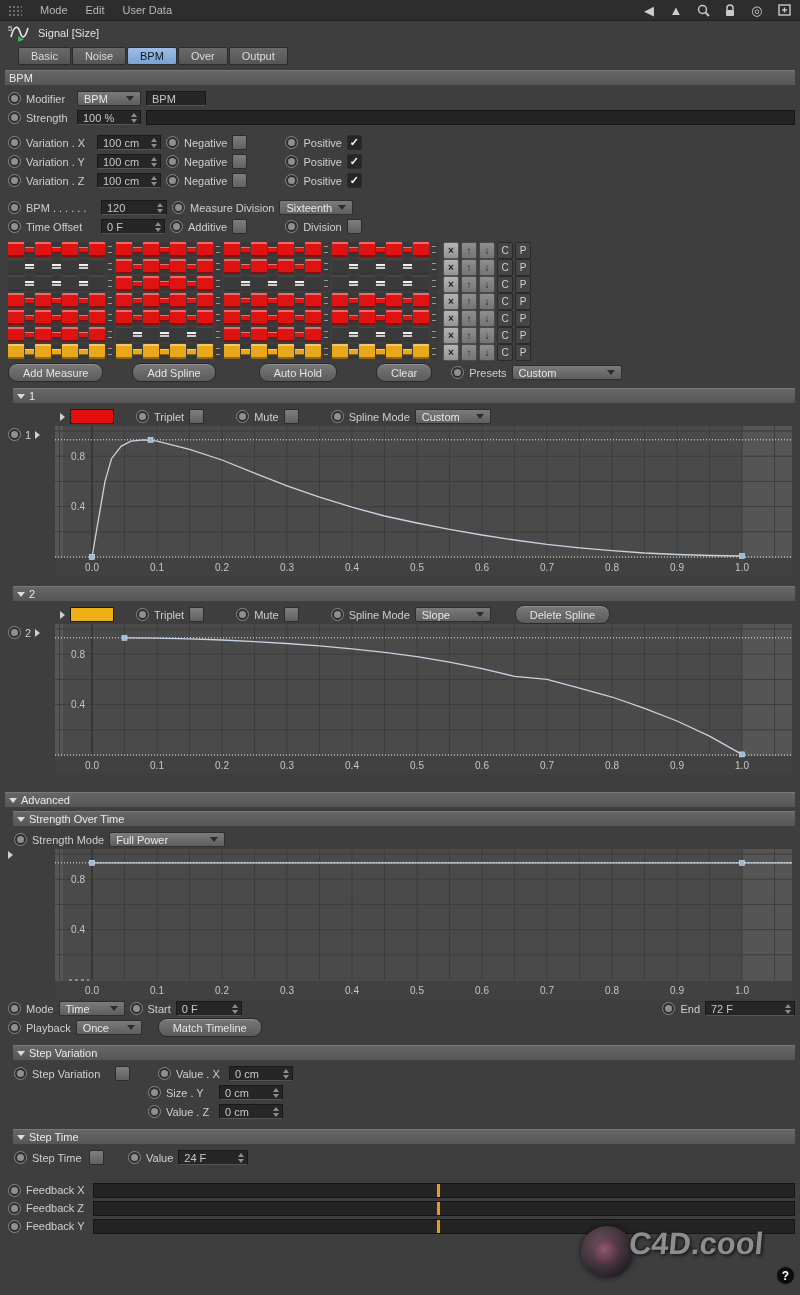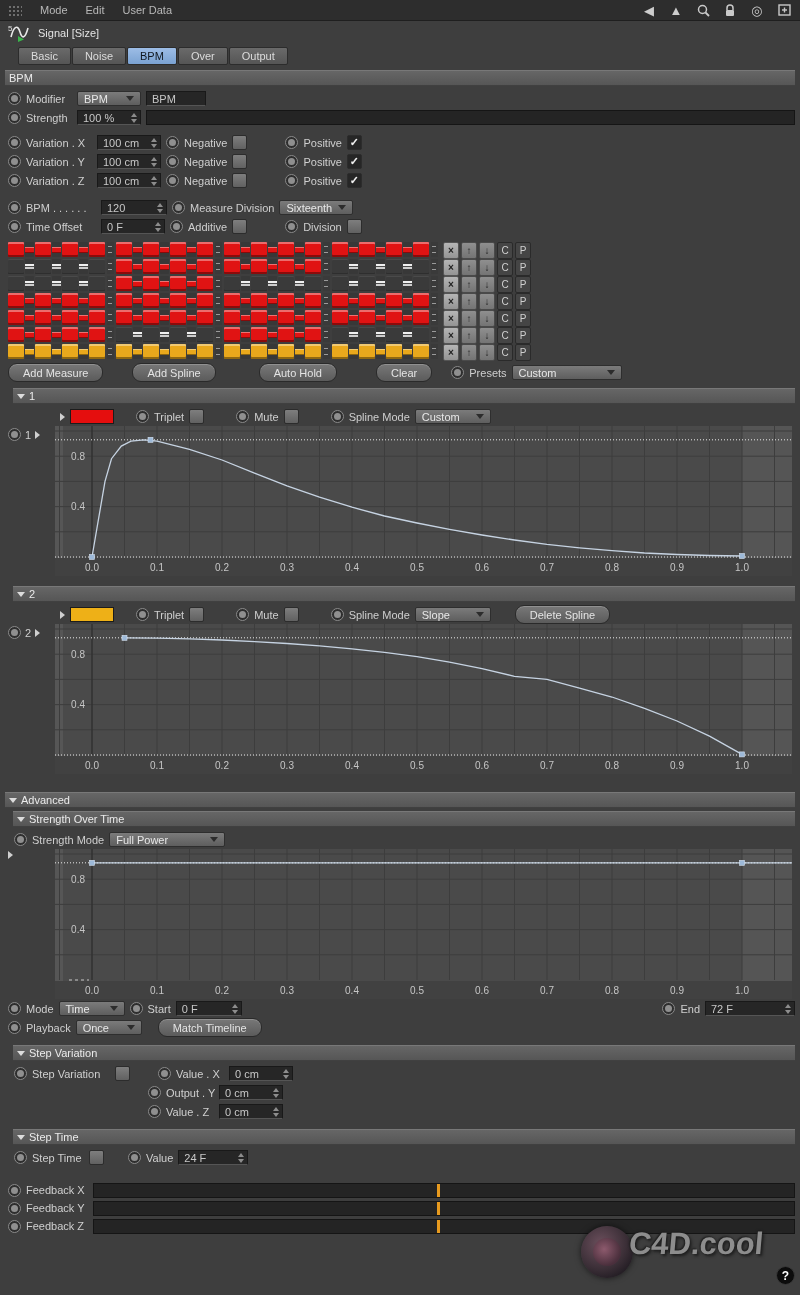--- a/index.html
+++ b/index.html
@@ -1024,21 +1024,21 @@
         <span>0 cm</span>
         <span class="arr">
           <i class="u"></i>
           <i class="d"></i>
         </span>
       </span>
   </div>
   <div class="row ind">
     <span style="width:129px"></span>
     <span class="radio"></span>
-    <span class="lbl" style="width:48px">Output . Y</span>
+    <span class="lbl" style="width:48px">Size . Y</span>
     <span class="field spin" style="width:64px">
         <span>0 cm</span>
         <span class="arr">
           <i class="u"></i>
           <i class="d"></i>
         </span>
       </span>
   </div>
   <div class="row ind">
     <span style="width:129px"></span>
@@ -1076,26 +1076,26 @@
   <div class="gap14"></div>
 
   <div id="feedback-rows">
       <div class="row" style="height: 18px;">
         <span class="radio"></span>
         <span class="lbl" style="width: 62px;">Feedback X</span>
         <span class="slider"><span class="fill" style="width: 49%;"></span><span class="fb-handle" style="left: 49%; background: rgb(231, 154, 30);"></span></span>
       </div>
       <div class="row" style="height: 18px;">
         <span class="radio"></span>
-        <span class="lbl" style="width: 62px;">Feedback Y</span>
+        <span class="lbl" style="width: 62px;">Feedback Z</span>
         <span class="slider"><span class="fill" style="width: 49%;"></span><span class="fb-handle" style="left: 49%; background: rgb(231, 154, 30);"></span></span>
       </div>
       <div class="row" style="height: 18px;">
         <span class="radio"></span>
-        <span class="lbl" style="width: 62px;">Feedback Z</span>
+        <span class="lbl" style="width: 62px;">Feedback Y</span>
         <span class="slider"><span class="fill" style="width: 49%;"></span><span class="fb-handle" style="left: 49%; background: rgb(231, 154, 30);"></span></span>
       </div>
     </div>
 
   <div class="watermark">
     <span class="wm-logo"></span>
     <span class="wm-title">C4D.cool</span>
   </div>
   <span class="help">?</span>
 

